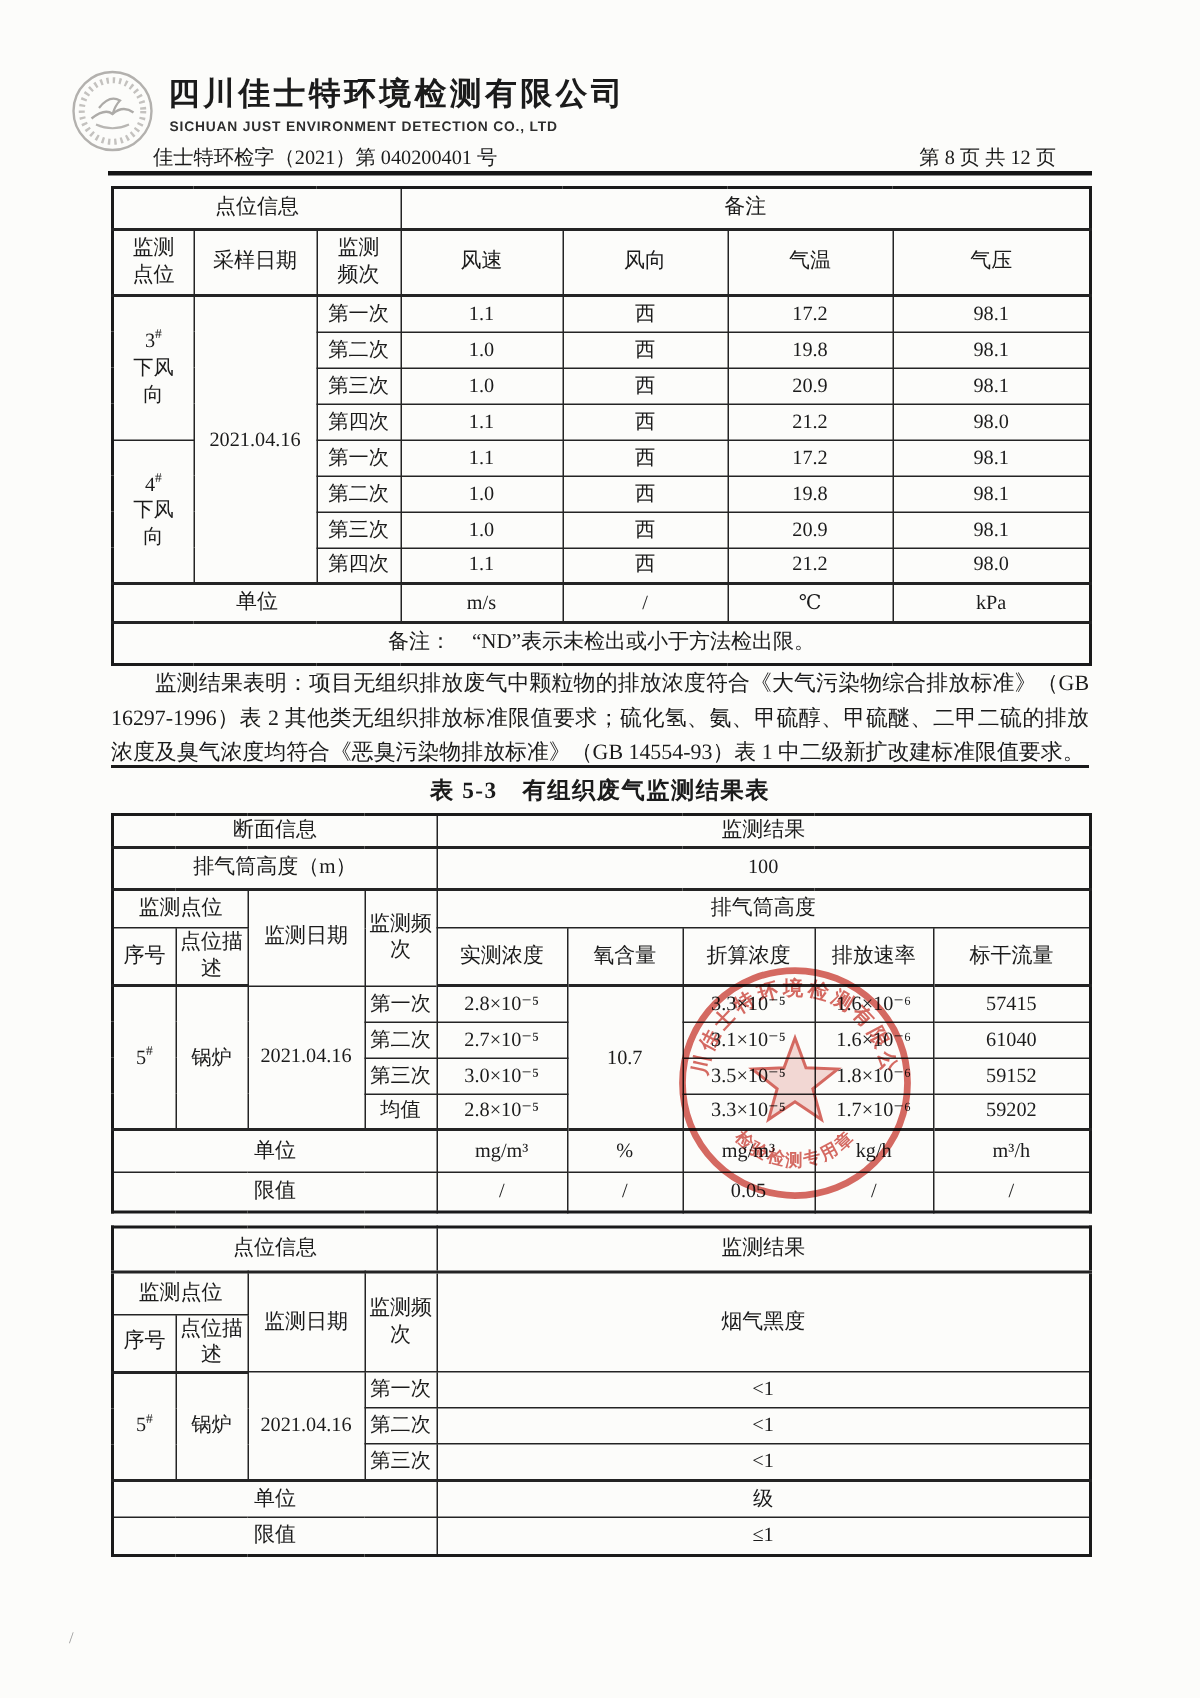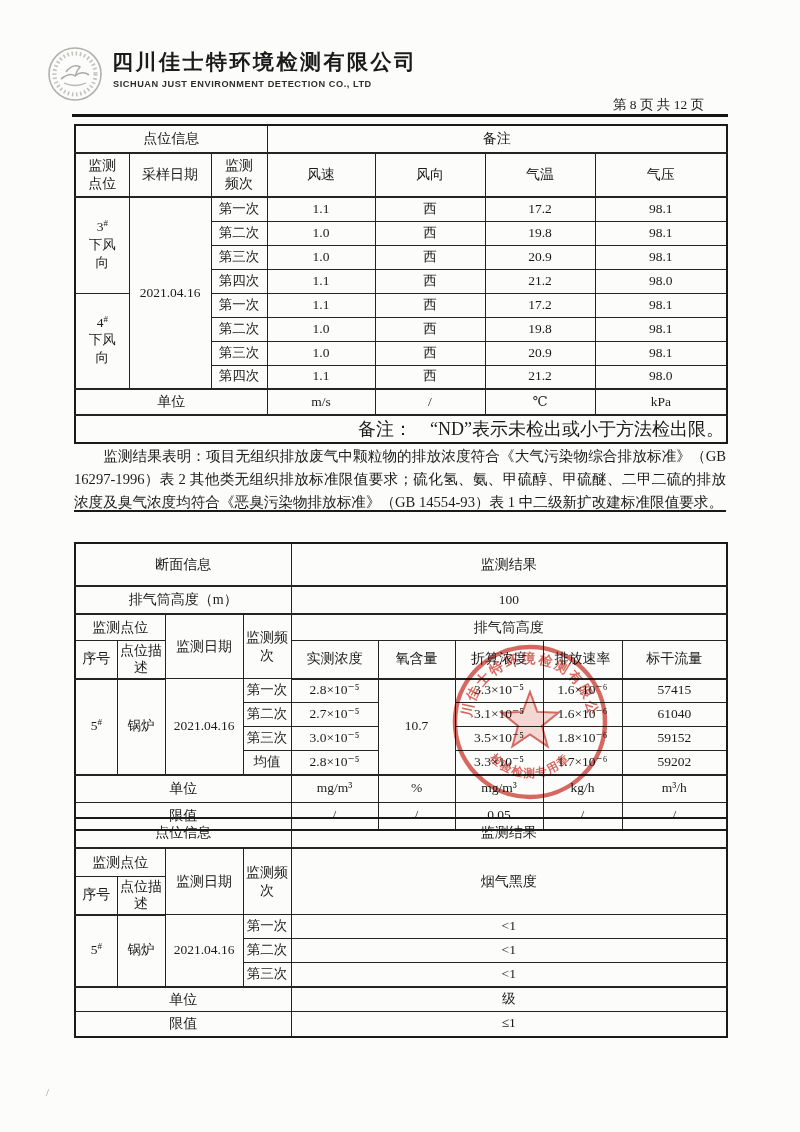--- a/index.html
+++ b/index.html
@@ -21,21 +21,21 @@
   table{position:absolute;left:74px;width:652px;border-collapse:collapse;table-layout:fixed;
         border:2.5px solid #1a1a1a;}
   td{border:1px solid #242424;text-align:center;vertical-align:middle;
      padding:1px 2px;font-size:13.5px;line-height:1.25;overflow:hidden;}
   td.hd{font-size:14px;}
   tr.hb td{border-bottom-width:2px;}        
   tr.ht td{border-top-width:2px;margin-left:12px;}           
   sup{font-size:9px;line-height:0;}
   .w2{display:inline-block;width:2.3em;line-height:1.3;}       
   .narrow-desc{display:inline-block;width:2.2em;line-height:1.3;}
-  td.note-cell{text-align:right;font-size:18px;}
+  td.note-cell{text-align:center;font-size:14px;}
   .t1{top:124px;}
   .t2{top:542px;}
   .t3{top:817px;}
 
   
   .summary{position:absolute;left:74px;top:442px;width:652px;height:70px;
            border-bottom:2.5px solid #1a1a1a;box-sizing:border-box;
            font-size:14.6px;line-height:23px;text-align:justify;text-indent:2em;
            padding-top:3px;}
   .tbl-title{position:absolute;left:74px;top:517px;width:652px;text-align:center;
@@ -55,20 +55,21 @@
 
   <svg class="logo" viewBox="0 0 58 58">
     <circle cx="29" cy="29" r="26" fill="none" stroke="#b3b1ae" stroke-width="1.6"></circle>
     <circle cx="29" cy="29" r="20.5" fill="none" stroke="#c4c2bf" stroke-width="4" stroke-dasharray="1.6,2.6"></circle>
     <path d="M15 34 Q24 27 29 31 Q36 25 43 30" fill="none" stroke="#aDABA8" stroke-width="1.6"></path>
     <path d="M20 27 Q27 18 34 22 Q31 25 29 31" fill="none" stroke="#aDABA8" stroke-width="1.5"></path>
     <path d="M18 38 Q29 43 40 38" fill="none" stroke="#b8b6b3" stroke-width="1.3"></path>
   </svg>
   <div class="company-cn">四川佳士特环境检测有限公司</div>
   <div class="company-en">SICHUAN JUST ENVIRONMENT DETECTION CO., LTD</div>
+  <div class="doc-no">佳士特环检字（2021）第 040200401 号</div>
   <div class="page-no">第 8 页 共 12 页</div>
   <div class="header-rule"></div>
 
   <table class="t1">
     <colgroup>
         <col style="width:54px">
         <col style="width:82px">
         <col style="width:56px">
       <col style="width:108px">
         <col style="width:110px">
@@ -162,35 +163,36 @@
       <td>kPa</td>
     </tr>
     <tr class="ht" style="height:28px">
       <td colspan="7" class="note-cell">备注：　“ND”表示未检出或小于方法检出限。</td>
     </tr>
   </tbody>
     </table>
 
   <div class="summary">监测结果表明：项目无组织排放废气中颗粒物的排放浓度符合《大气污染物综合排放标准》（GB 16297-1996）表 2 其他类无组织排放标准限值要求；硫化氢、氨、甲硫醇、甲硫醚、二甲二硫的排放浓度及臭气浓度均符合《恶臭污染物排放标准》（GB 14554-93）表 1 中二级新扩改建标准限值要求。</div>
 
+  <div class="tbl-title">表 5-3　有组织废气监测结果表</div>
 
   <table class="t2">
     <colgroup>
         <col style="width:42px">
         <col style="width:48px">
         <col style="width:78px">
         <col style="width:48px">
       <col style="width:87px">
         <col style="width:77px">
         <col style="width:88px">
         <col style="width:79px">
         <col style="width:105px">
       </colgroup>
     <tbody>
-        <tr class="hb" style="height:43px">
+        <tr class="hb" style="height:21px">
       <td class="hd" colspan="4">断面信息</td>
       <td class="hd" colspan="5">监测结果</td>
     </tr>
     <tr class="hb" style="height:28px">
       <td class="hd" colspan="4">排气筒高度（m）</td>
       <td colspan="5">100</td>
     </tr>
     <tr style="height:26px">
       <td class="hd" colspan="2">监测点位</td>
       <td class="hd" rowspan="2">监测日期</td>

